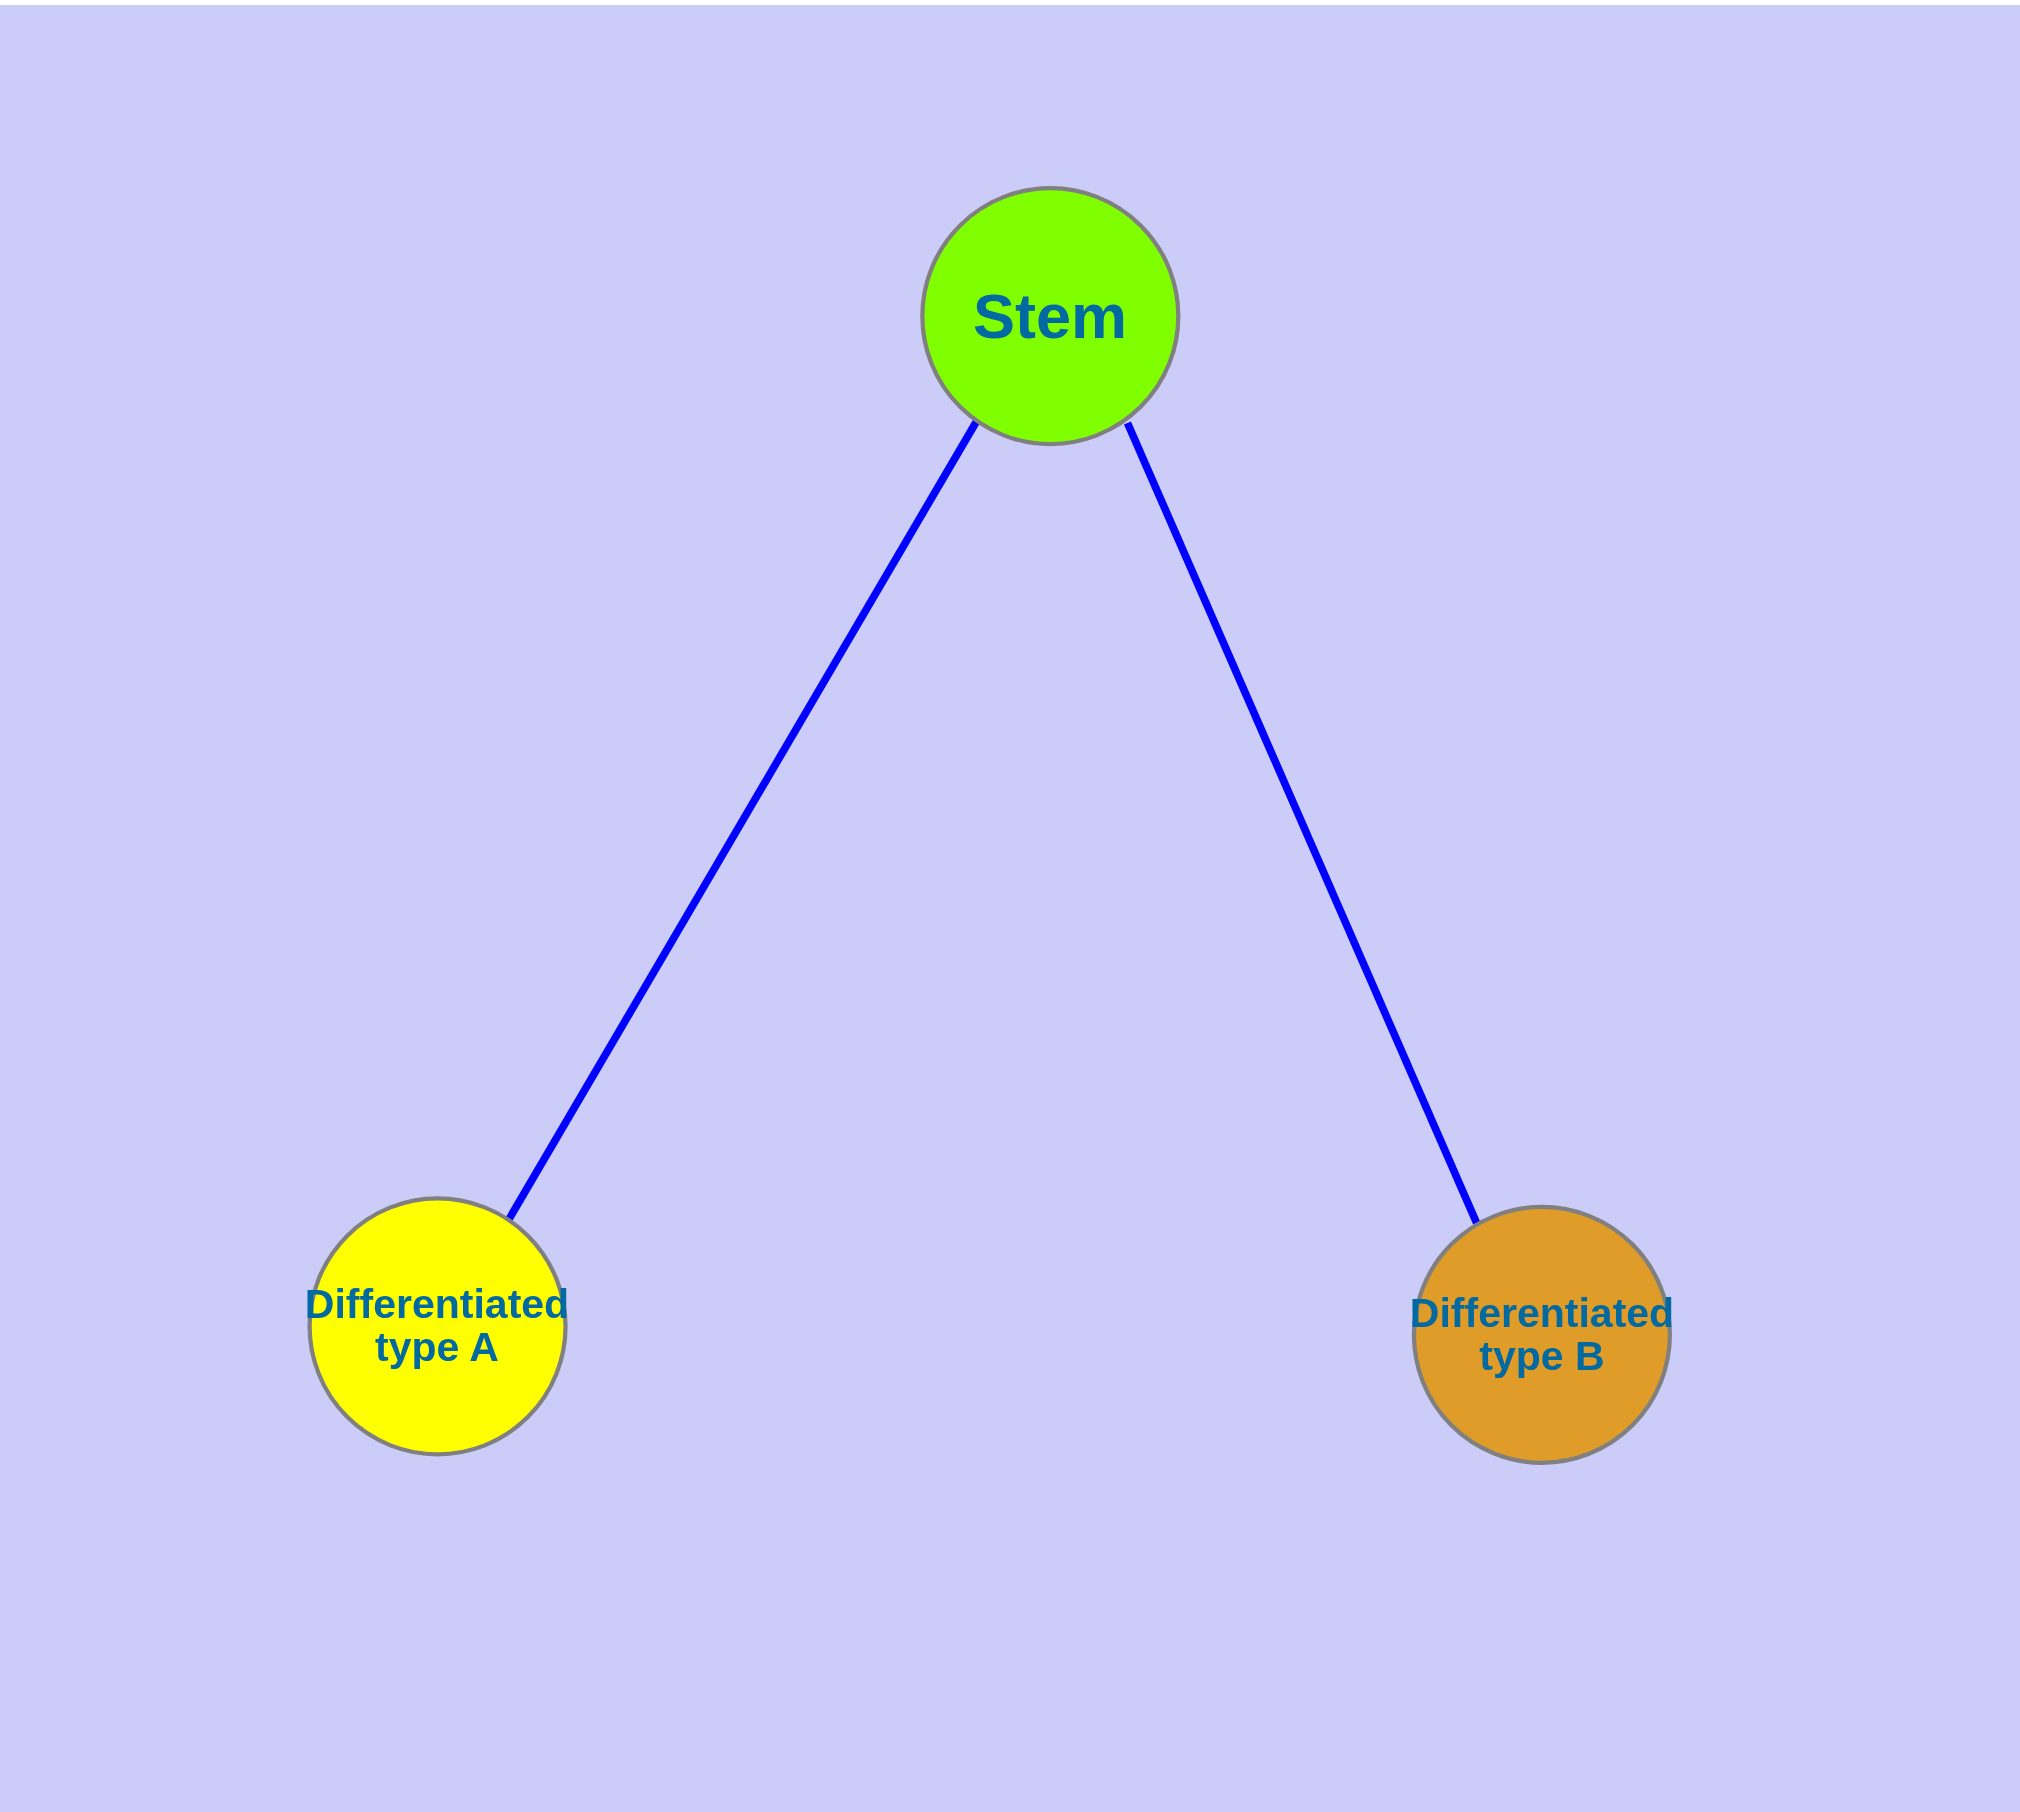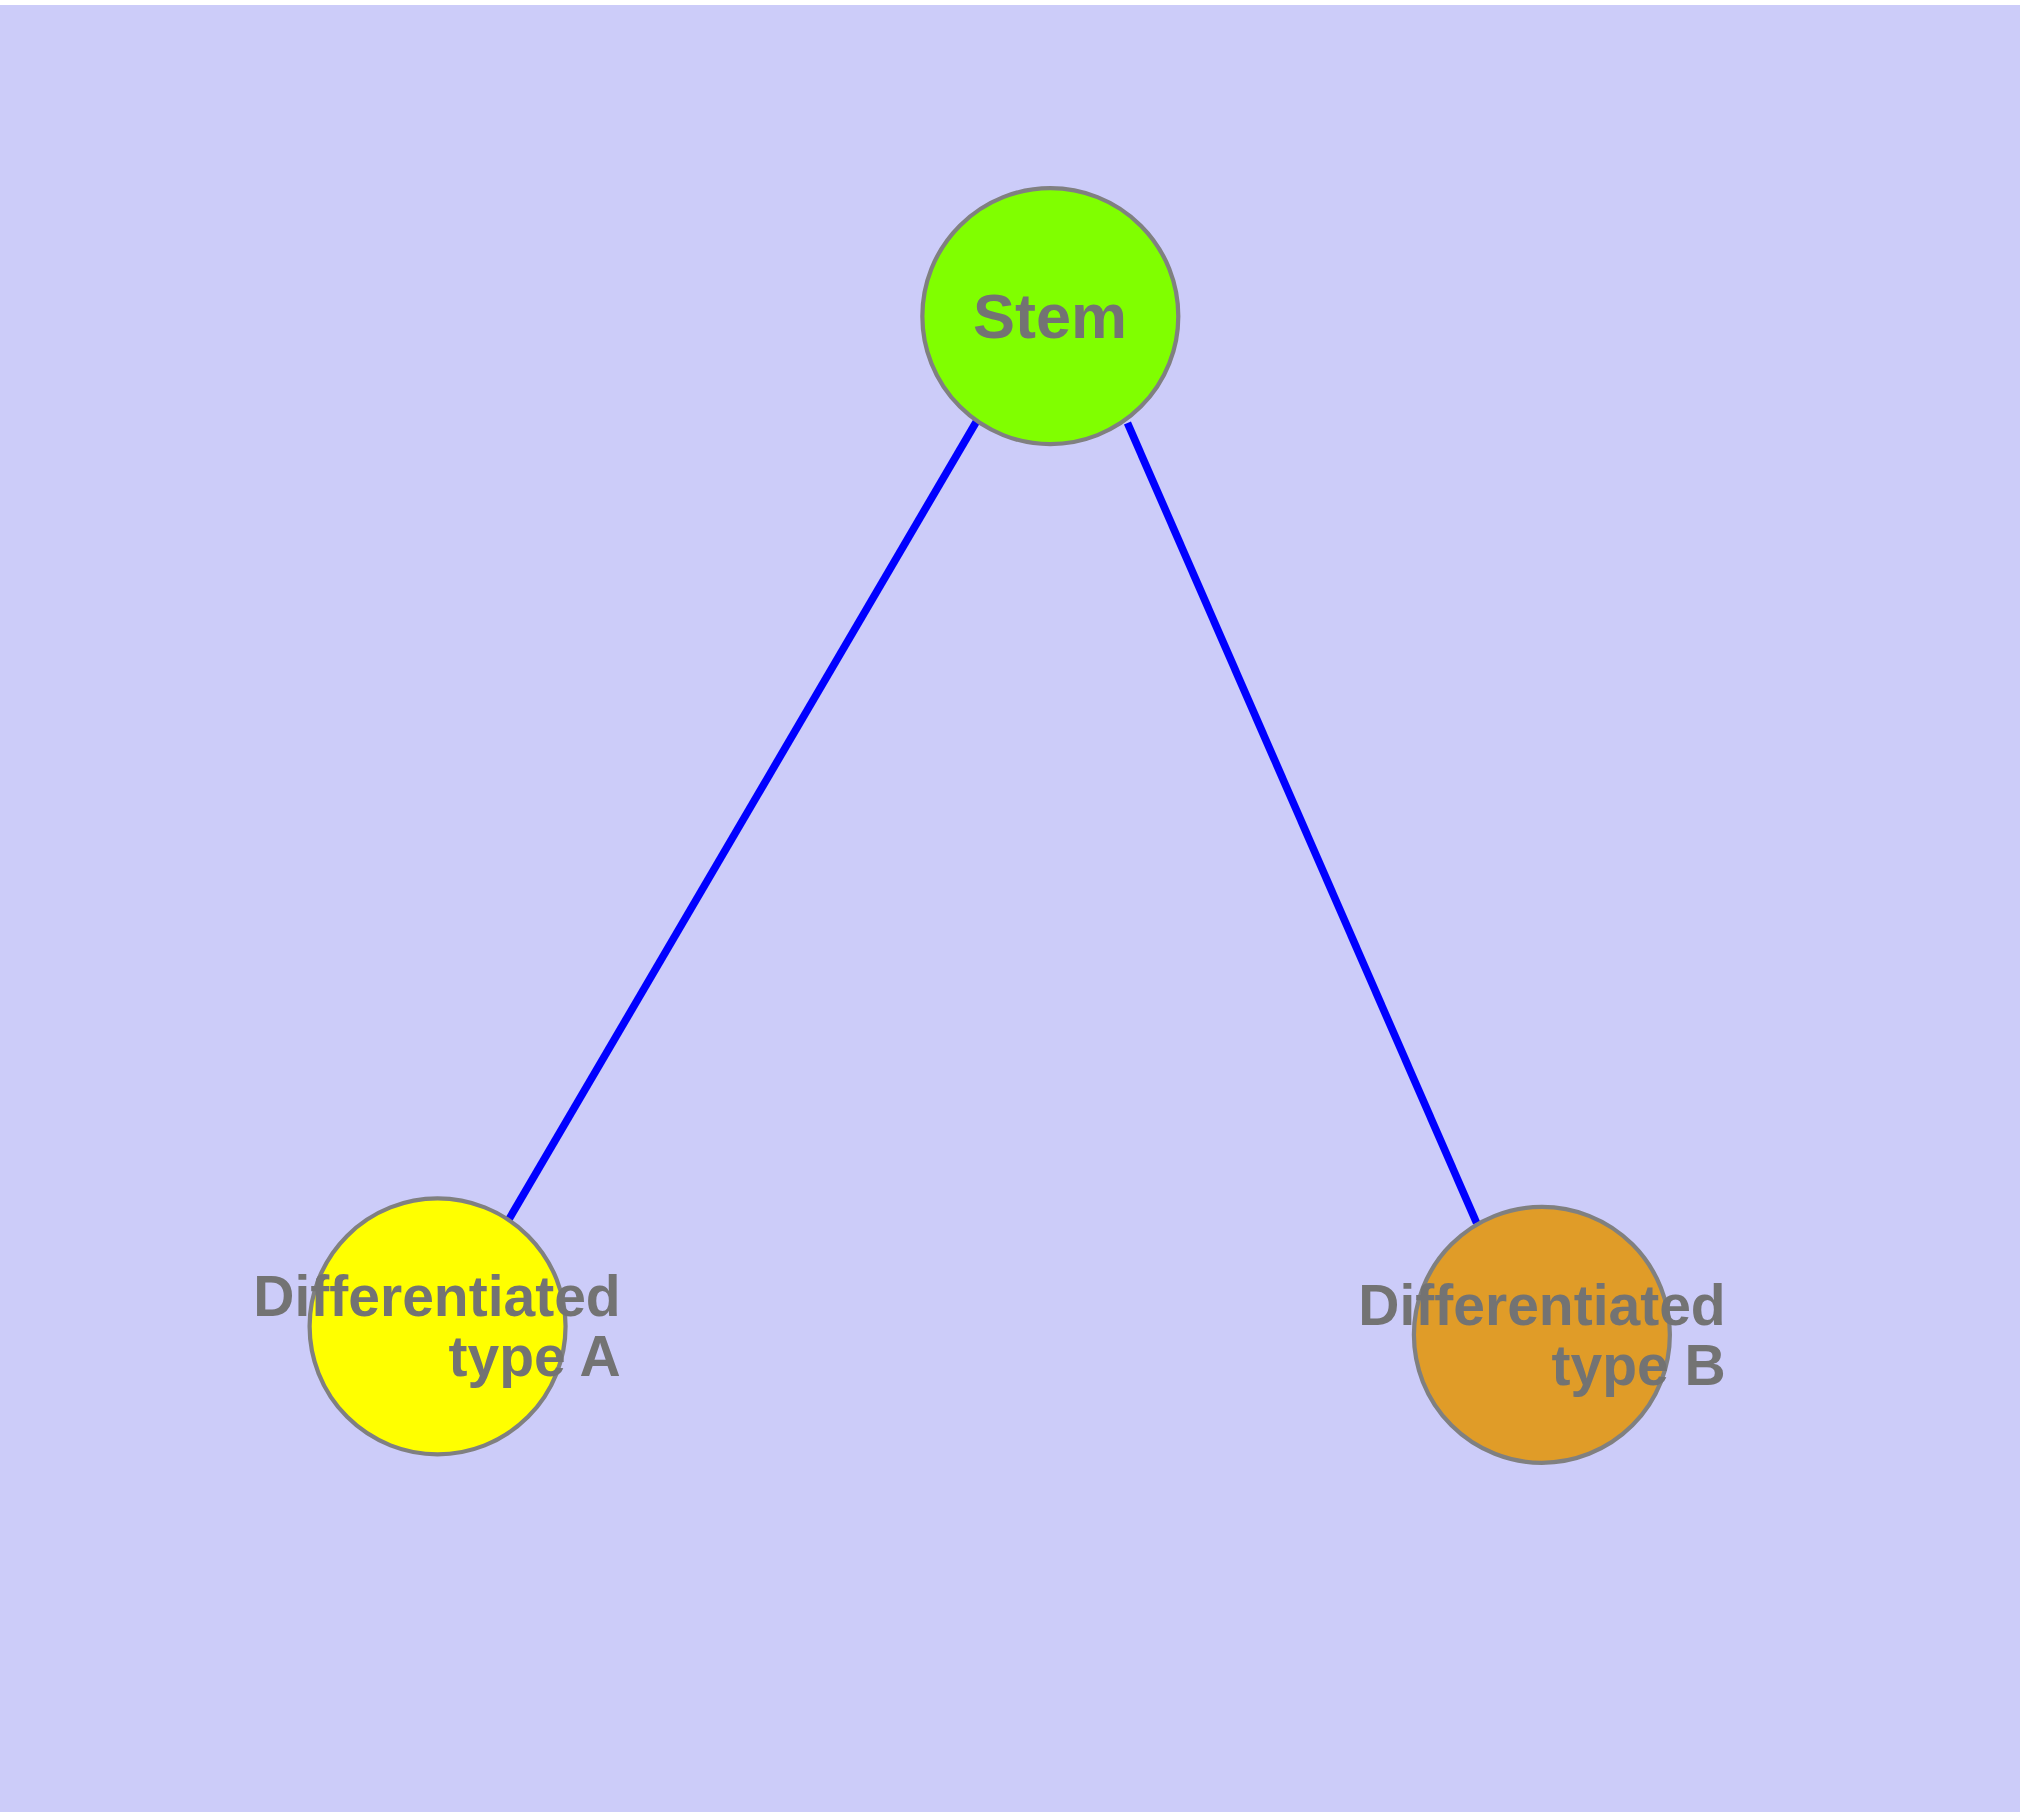--- a/index.html
+++ b/index.html
@@ -27,33 +27,32 @@
     position: absolute;
     left: 0;
     top: 0;
     width: 2021px;
     height: 1812px;
   }
   .node-label {
     position: absolute;
     font-family: "Liberation Sans", "DejaVu Sans", sans-serif;
     font-weight: bold;
-    color: #737373;
+    color: #0369a1;
     text-align: center;
     line-height: 1.06;
     white-space: pre;
     pointer-events: none;
     transform: translate(-50%, -50%);
   }
   .label-root {
     font-size: 63px;
   }
   .label-leaf {
-    font-size: 57px;
-    text-align: right;
+    font-size: 41px;
   }
 </style>
 </head>
 <body>
 
 <div id="canvas">
 
   <div id="plot-bg" style="background: rgb(204, 204, 249);"></div>
 
   <svg id="graph-svg" viewBox="0 0 2384 2138">

